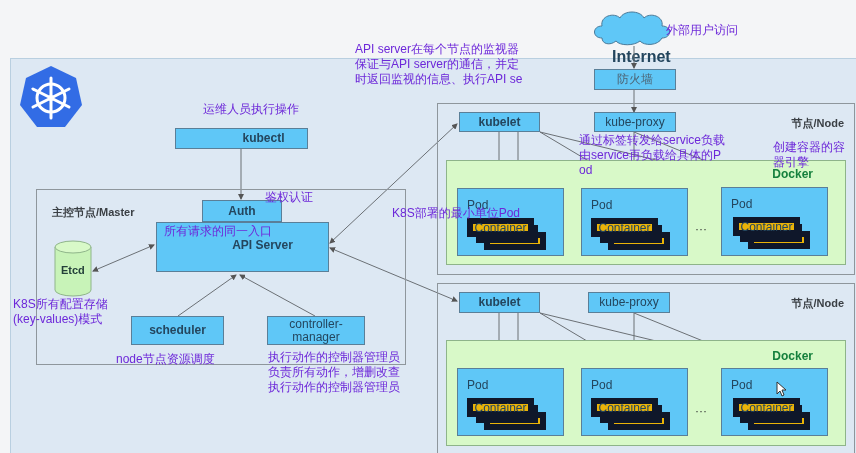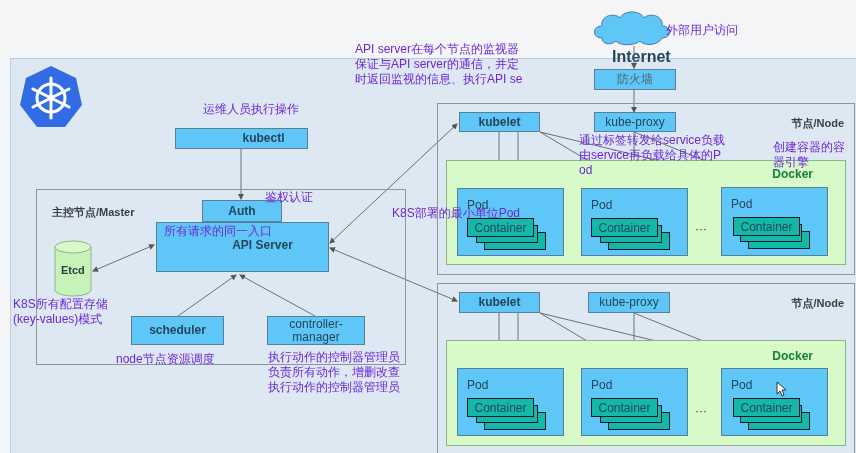--- a/index.html
+++ b/index.html
@@ -6,21 +6,21 @@
   body{width:856px;height:453px;position:relative;overflow:hidden;background:#f4f5f7;font-family:"Liberation Sans","DejaVu Sans",sans-serif;}
   .abs{position:absolute;}
   .panel{left:10px;top:58px;width:846px;height:395px;background:#dde8f3;border-top:1px solid #b9cfe0;border-left:1px solid #b9cfe0;box-sizing:border-box;}
   .box{position:absolute;background:#5fc7f7;border:1px solid #5a7f98;box-sizing:border-box;display:flex;align-items:center;justify-content:center;color:#24465e;font-weight:bold;font-size:12px;text-align:center;line-height:13px;}
   .frame{position:absolute;border:1px solid #8e969c;box-sizing:border-box;}
   .group-label{position:absolute;font-size:11px;font-weight:bold;color:#3a3f44;}
   .docker{position:absolute;background:#d8f9c8;border:1px solid #8eb48a;box-sizing:border-box;}
   .docker-label{position:absolute;font-weight:bold;font-size:12px;color:#15803d;}
   .pod{position:absolute;background:#5fc7f7;border:1px solid #5a7f98;box-sizing:border-box;}
   .pod-label{position:absolute;left:9px;top:9px;font-size:12px;color:#24465e;}
-  .cont{position:absolute;border:1px solid #0f172a;box-sizing:border-box;background:#14b8a6;}
+  .cont{position:absolute;border:6px solid #0f172a;box-sizing:border-box;background:#eab308;}
   .cont-label{position:absolute;left:0;right:0;top:0;bottom:0;display:flex;align-items:center;justify-content:center;font-size:12px;color:#24465e;}
   .ann{position:absolute;color:#6d28d9;font-size:12px;line-height:15px;white-space:nowrap;}
   .ellipsis{position:absolute;font-size:12px;color:#333;}
   svg.lines{position:absolute;left:0;top:0;}
 </style>
 </head>
 <body>
 
 <div class="abs panel"></div>
 

